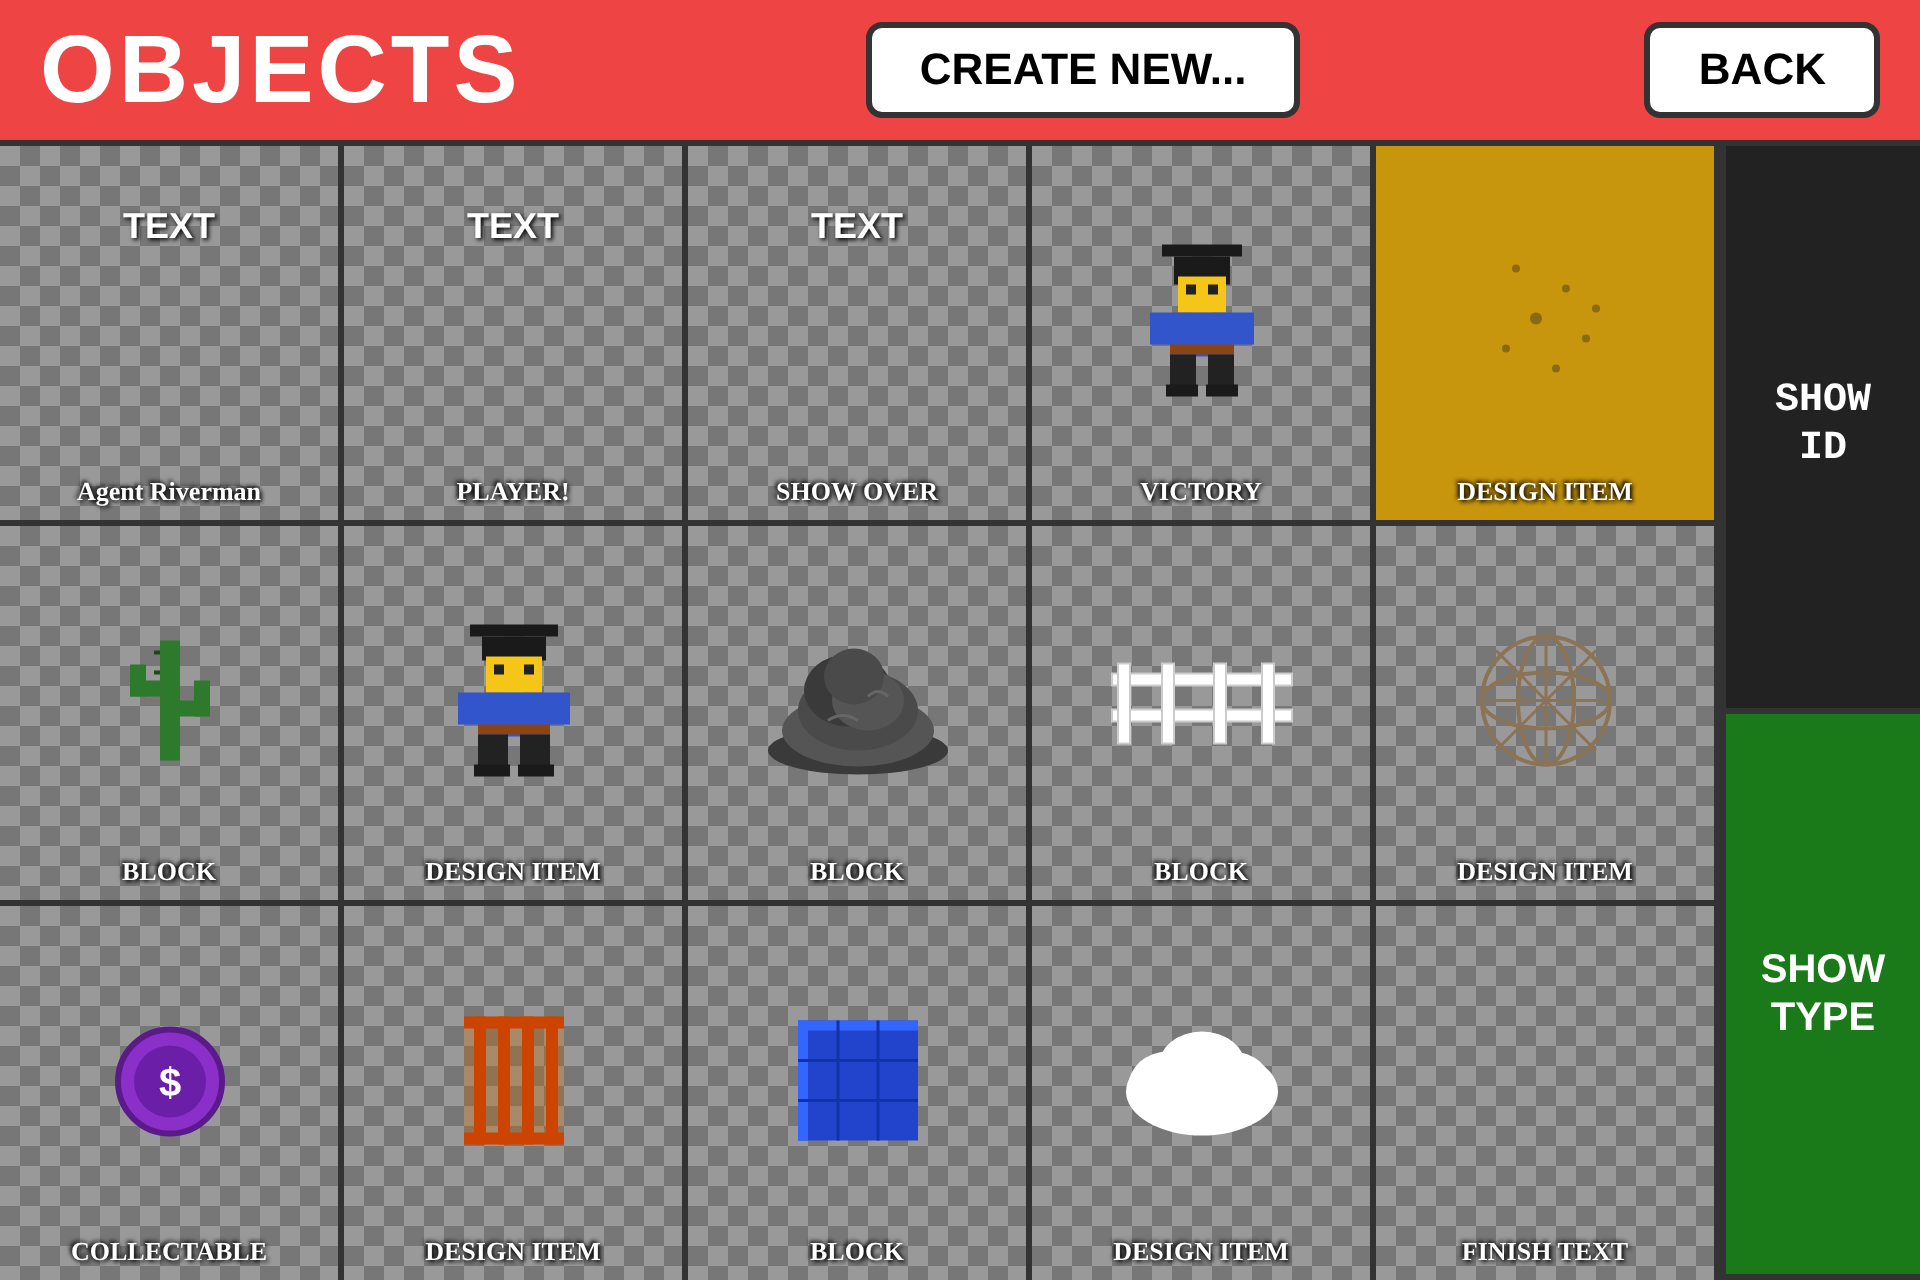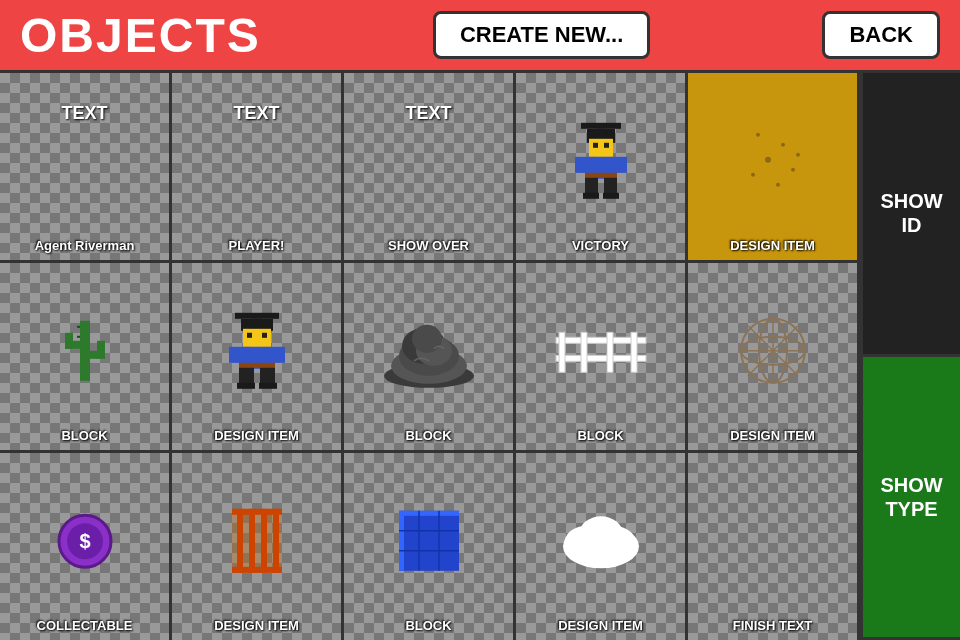--- a/index.html
+++ b/index.html
@@ -83,20 +83,21 @@
       font-weight: 900;
       color: white;
       text-align: center;
       text-shadow: 1px 1px 2px black, -1px -1px 2px black;
       line-height: 1.2;
       z-index: 2;
       position: absolute;
       bottom: 6px;
       left: 2px;
       right: 2px;
+      font-family: Liberation Serif, serif;
     }
 
     
     #sidebar {
       width: 100px;
       display: flex;
       flex-direction: column;
       border-left: 3px solid #333;
       border-top: 3px solid #333;
     }
@@ -109,21 +110,21 @@
       text-align: center;
       font-size: 20px;
       font-weight: 900;
       color: white;
       cursor: pointer;
       border-bottom: 3px solid #333;
       padding: 8px;
       line-height: 1.2;
     }
 
-    .sidebar-btn.dark { background: #222; }
+    .sidebar-btn.dark { background: #222; font-family: Liberation Mono, monospace; }
     .sidebar-btn.green { background: #1a7a1a; }
 
     
     .cell-icon {
       position: absolute;
       top: 50%;
       left: 50%;
       transform: translate(-50%, -55%);
       z-index: 1;
     }

